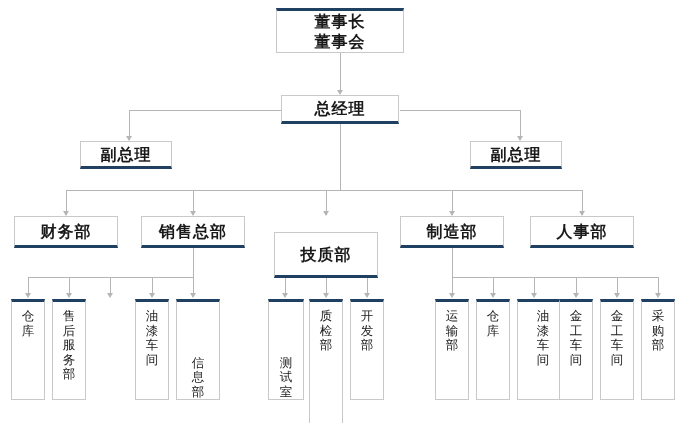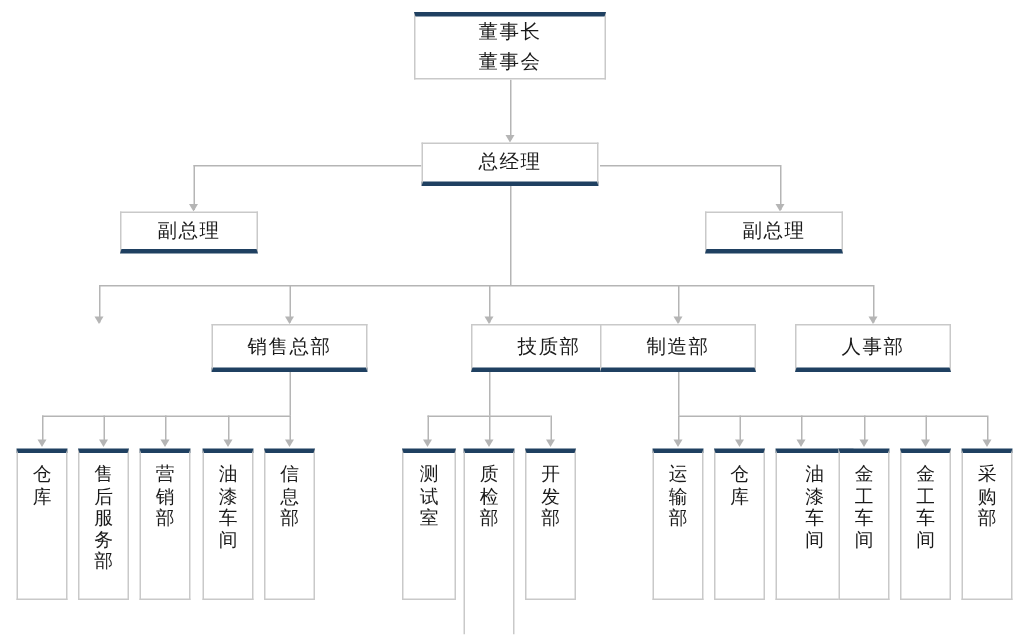--- a/index.html
+++ b/index.html
@@ -32,23 +32,24 @@
   }
   
   .node.accent-top {
     border-top: 3px solid #1f4061;
   }
   
   .node.accent-bottom {
     border-bottom: 3px solid #1f4061;
   }
   .node-label {
-    font-size: 13px;
+    font-size: 16px;
     line-height: 19px;
     white-space: pre-line;
+    font-weight: bold;
   }
   
   .node.root .node-label {
     line-height: 20px;
   }
   
   .leaf {
     position: absolute;
     box-sizing: border-box;
     background: #ffffff;
@@ -162,50 +163,50 @@
   </div>
 
   <div class="node accent-bottom" style="left:80px; top:141px; width:92px; height:28px;">
     <span class="node-label">副总理</span>
   </div>
 
   <div class="node accent-bottom" style="left:470px; top:141px; width:92px; height:28px;">
     <span class="node-label">副总理</span>
   </div>
 
+  <div class="node accent-bottom" style="left:14px; top:216px; width:104px; height:32px;">
+    <span class="node-label">财务部</span>
+  </div>
   <div class="node accent-bottom" style="left:141px; top:216px; width:104px; height:32px;">
     <span class="node-label">销售总部</span>
   </div>
-  <div class="node accent-bottom" style="left:274px; top:216px; width:104px; height:32px;margin-left:40px;">
+  <div class="node accent-bottom" style="left:274px; top:232px; width:104px; height:46px;">
     <span class="node-label">技质部</span>
   </div>
   <div class="node accent-bottom" style="left:530px; top:216px; width:104px; height:32px;">
     <span class="node-label">人事部</span>
   </div>
   <div class="node accent-bottom" style="left:400px; top:216px; width:104px; height:32px;">
     <span class="node-label">制造部</span>
   </div>
 
   <div class="leaf" style="left:11px; top:299px; width:34px; height:101px;">
     <span class="leaf-label">仓库</span>
   </div>
   <div class="leaf" style="left:52px; top:299px; width:34px; height:101px;">
     <span class="leaf-label">售后服务部</span>
   </div>
-  <div class="leaf" style="left:93px; top:299px; width:34px; height:101px;">
-    <span class="leaf-label">营销部</span>
-  </div>
   <div class="leaf" style="left:135px; top:299px; width:34px; height:101px;">
     <span class="leaf-label">油漆车间</span>
   </div>
-  <div class="leaf" style="left:176px; top:299px; width:34px; height:101px;">
+  <div class="leaf" style="left:176px; top:299px; width:44px; height:101px;align-items:flex-end;">
     <span class="leaf-label">信息部</span>
   </div>
 
-  <div class="leaf" style="left:268px; top:299px; width:36px; height:101px;">
+  <div class="leaf" style="left:268px; top:299px; width:36px; height:101px;align-items:flex-end;">
     <span class="leaf-label">测试室</span>
   </div>
   <div class="leaf" style="left:309px; top:299px; width:34px; height:129px;">
     <span class="leaf-label">质检部</span>
   </div>
   <div class="leaf" style="left:350px; top:299px; width:34px; height:101px;">
     <span class="leaf-label">开发部</span>
   </div>
 
   <div class="leaf" style="left:435px; top:299px; width:34px; height:101px;">

